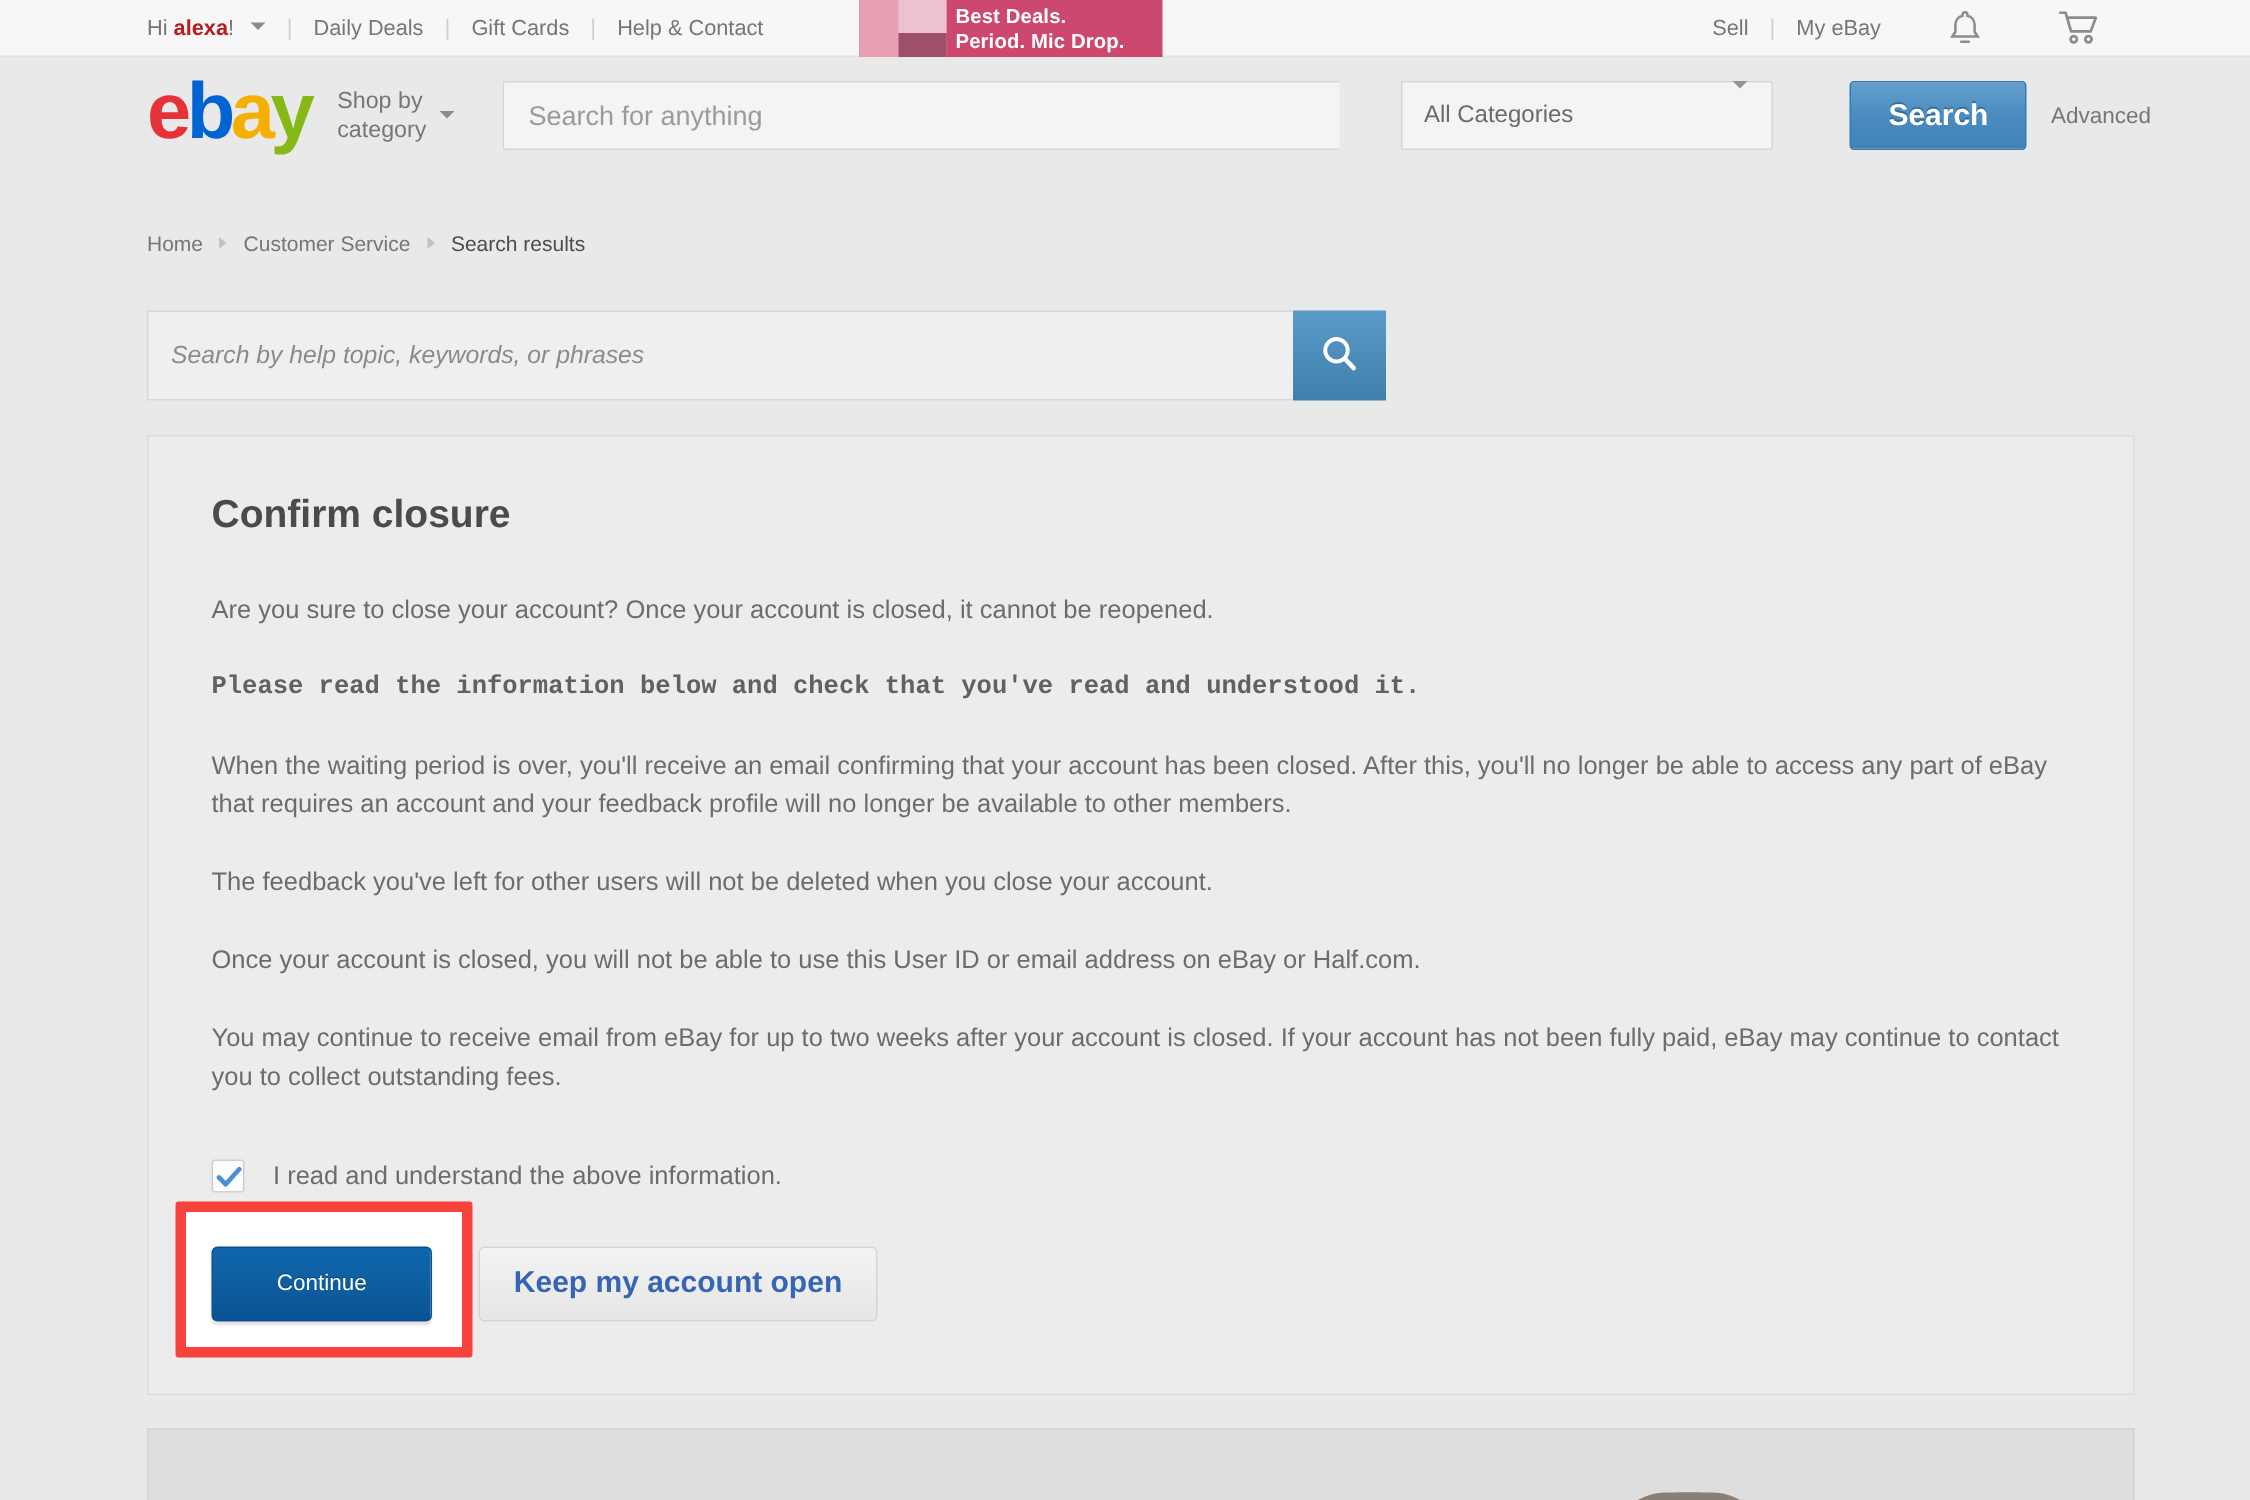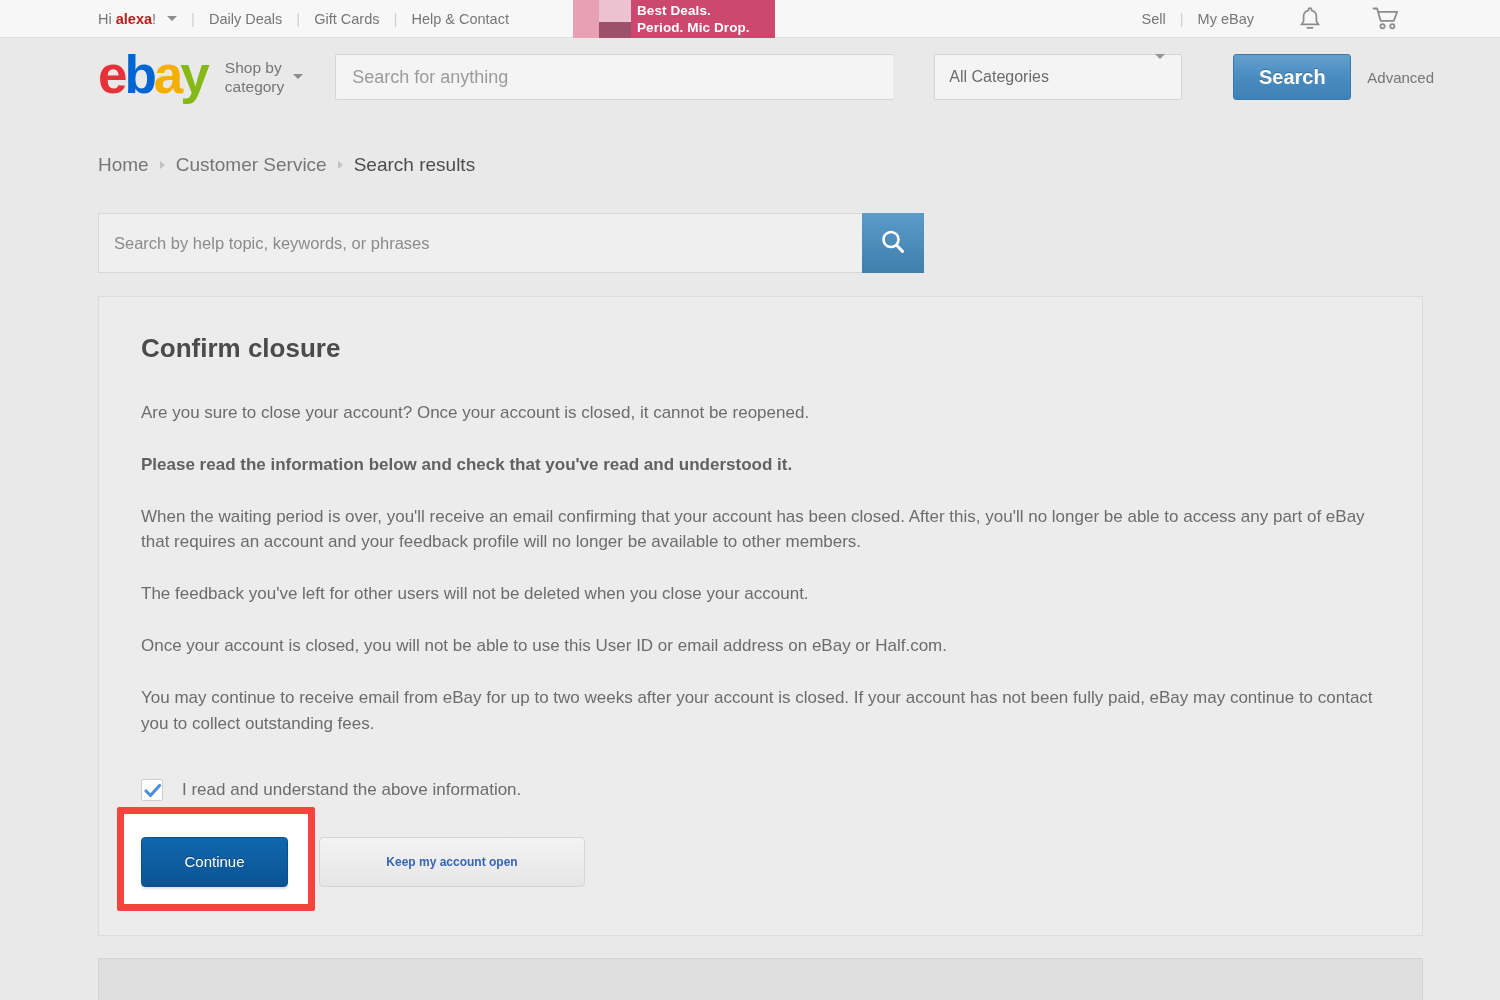--- a/index.html
+++ b/index.html
@@ -199,21 +199,21 @@
   .advanced-link {
     margin-left: 16px;
     font-size: 15px;
     color: #767676;
     text-decoration: none;
   }
 
   
   .breadcrumb {
     padding: 38px 98px 0 98px;
-    font-size: 19px;
+    font-size: 14px;
     display: flex;
     align-items: center;
     color: #767676;
   }
   .breadcrumb a { color: #767676; text-decoration: none; }
   .breadcrumb .bc-current { color: #4d4d4d; }
   .bc-arrow {
     display: inline-block;
     width: 0; height: 0;
     border-top: 4px solid transparent;
@@ -231,20 +231,21 @@
   }
   .helpsearch-input {
     flex: 1;
     border: 1px solid #d8d8d8;
     border-right: none;
     background: #efefef;
     font-size: 16.5px;
     color: #8b8b8b;
     padding: 0 15px;
     font-family: "Liberation Sans", sans-serif;
+    font-style: italic;
   }
   .helpsearch-input::placeholder { color: #8b8b8b; opacity: 1; }
   .helpsearch-btn {
     width: 62px;
     border: none;
     background: linear-gradient(to bottom, #5b9bc9 0%, #3f7fac 100%);
     display: flex;
     align-items: center;
     justify-content: center;
     cursor: pointer;
@@ -263,21 +264,21 @@
     color: #4b4b4b;
     font-weight: bold;
     margin-bottom: 36px;
   }
   .panel p {
     font-size: 17px;
     line-height: 1.52;
     color: #6c6c6c;
     margin-bottom: 26px;
   }
-  .panel p.strong { font-weight: bold; color: #616161; }
+  .panel p.strong { font-weight: bold; color: #616161; font-family: Liberation Mono, monospace; }
   .panel p:last-of-type { margin-bottom: 0; }
 
   
   .checkbox-row {
     display: flex;
     align-items: center;
     margin-top: 42px;
   }
   .checkbox {
     width: 22px;
@@ -335,21 +336,21 @@
     position: absolute;
     left: 178px;
     top: 14px;
     z-index: 2;
     width: 266px;
     height: 50px;
     border: 1px solid #d5d5d5;
     border-radius: 4px;
     background: linear-gradient(to bottom, #f3f3f3 0%, #e6e6e6 100%);
     color: #3665b4;
-    font-size: 12px;
+    font-size: 20px;
     font-weight: bold;
     font-family: "Liberation Sans", sans-serif;
     cursor: pointer;
   }
 
   
   .assist-panel {
     margin: 22px 0 0 98px;
     width: 1325px;
     height: 120px;

